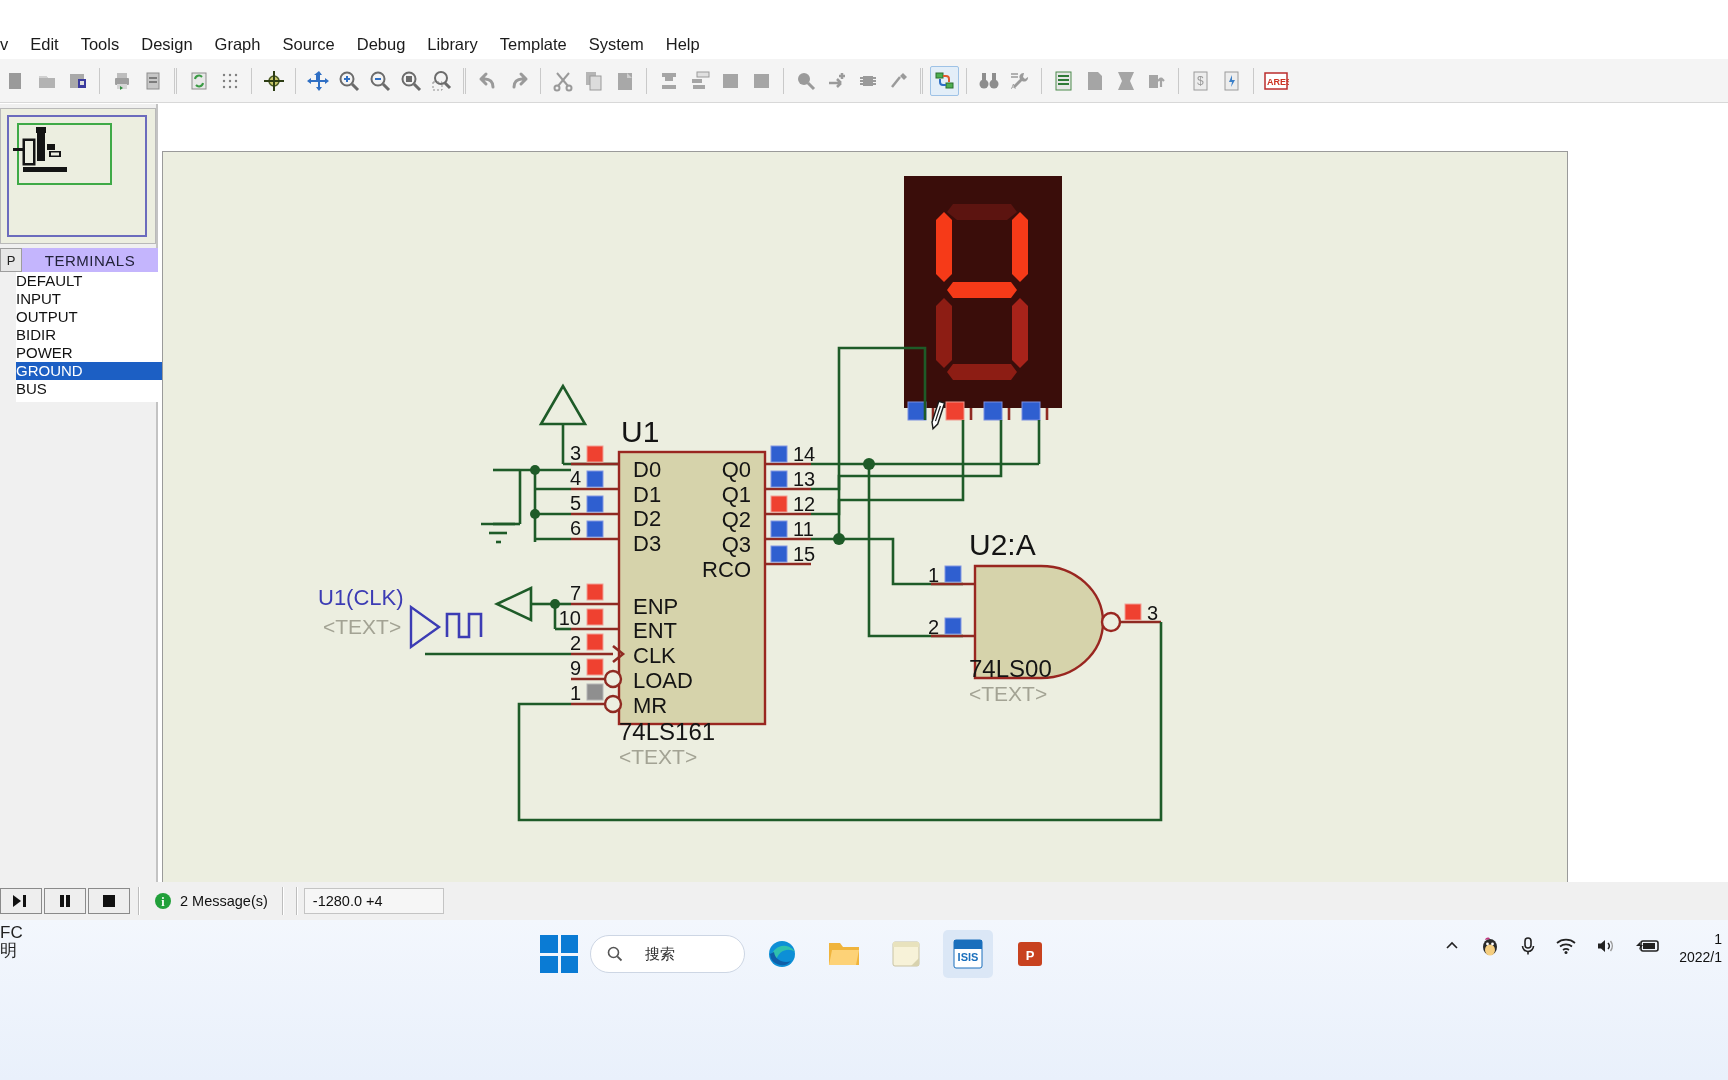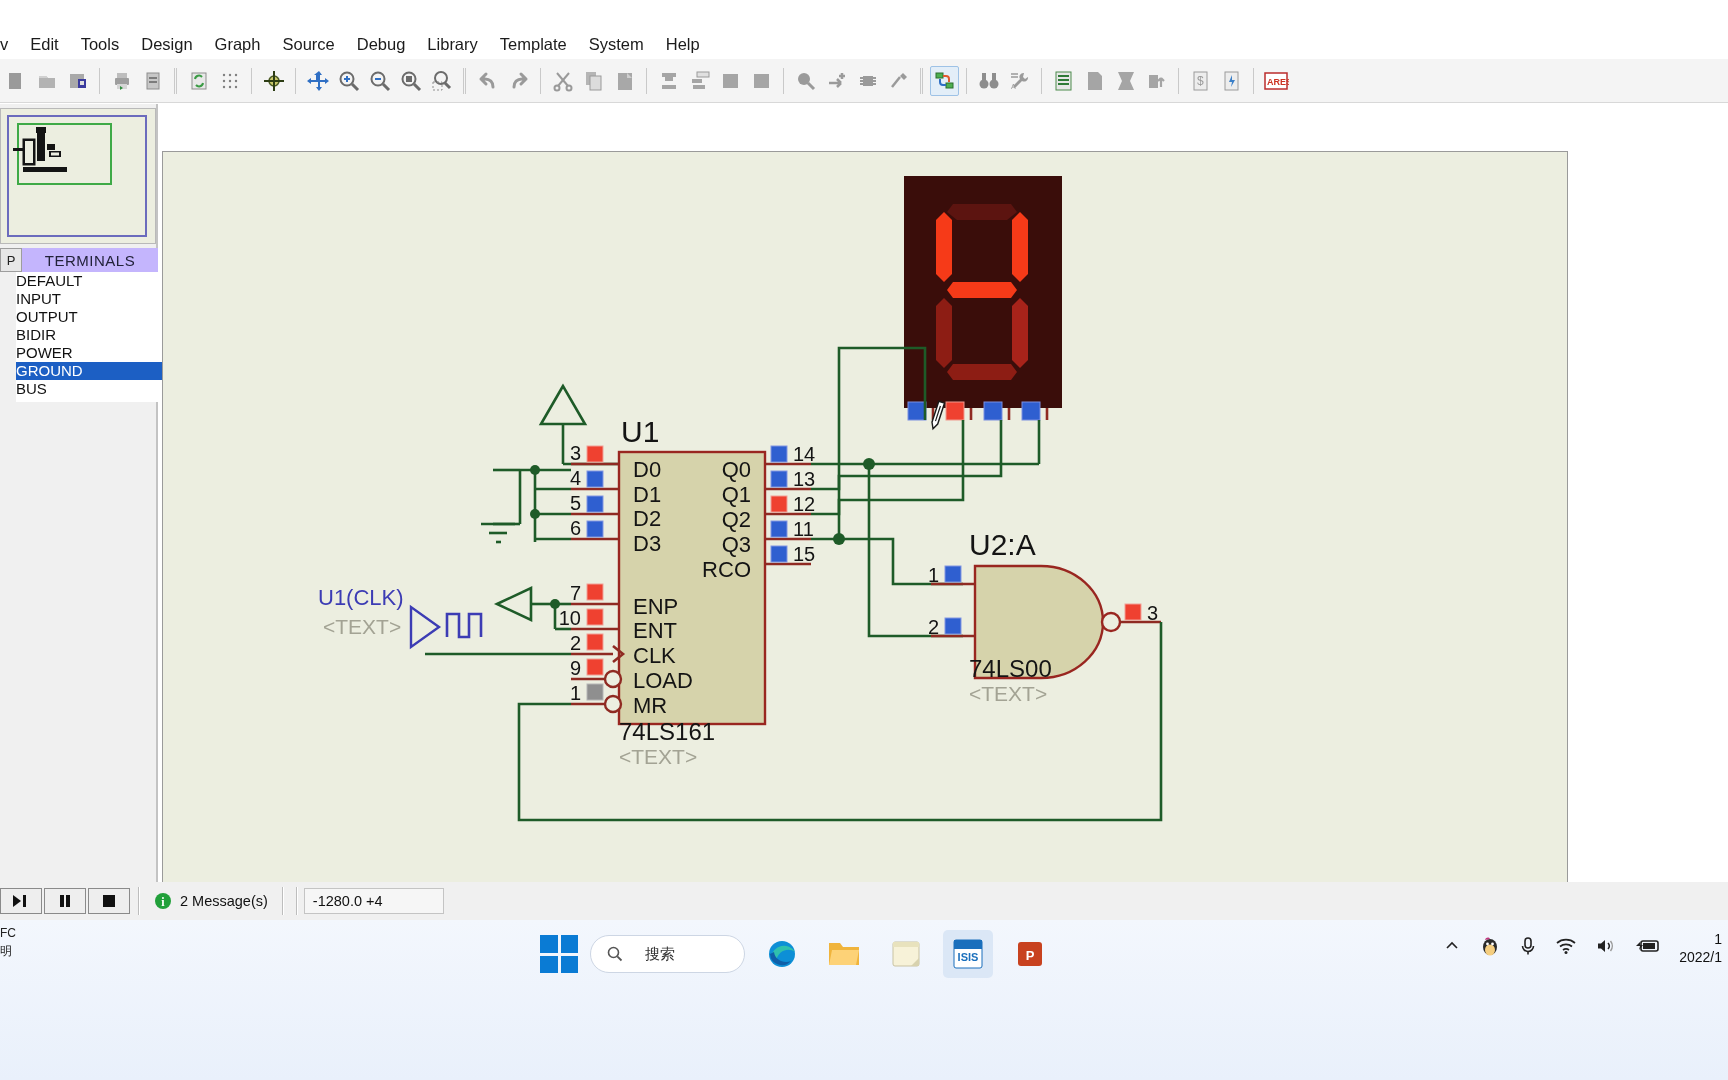--- a/index.html
+++ b/index.html
@@ -136,21 +136,21 @@
   
   .taskbar {
     position: absolute; left: 0; top: 920px; width: 1728px; height: 160px;
     background: #ffffff;
   }
   .tb-strip {
     position: absolute; left: 0; top: 0; width: 1728px; height: 160px;
     background: linear-gradient(180deg,#f3f7fd 0%, #e9f0fb 100%);
   }
   .tb-left-note {
-    position: absolute; left: 0; top: 4px; font-size: 12px; color: #222; line-height: 18px;
+    position: absolute; left: 0; top: 4px; font-size: 17px; color: #222; line-height: 18px;
   }
   .tb-center {
     position: absolute; left: 540px; top: 10px; display: flex; align-items: center; gap: 12px;
   }
   .win-logo {
     width: 38px; height: 38px; display: grid;
     grid-template-columns: 1fr 1fr; grid-template-rows: 1fr 1fr; gap: 3px;
   }
   .win-logo span { background: #0a7bd4; }
   .searchbox {

